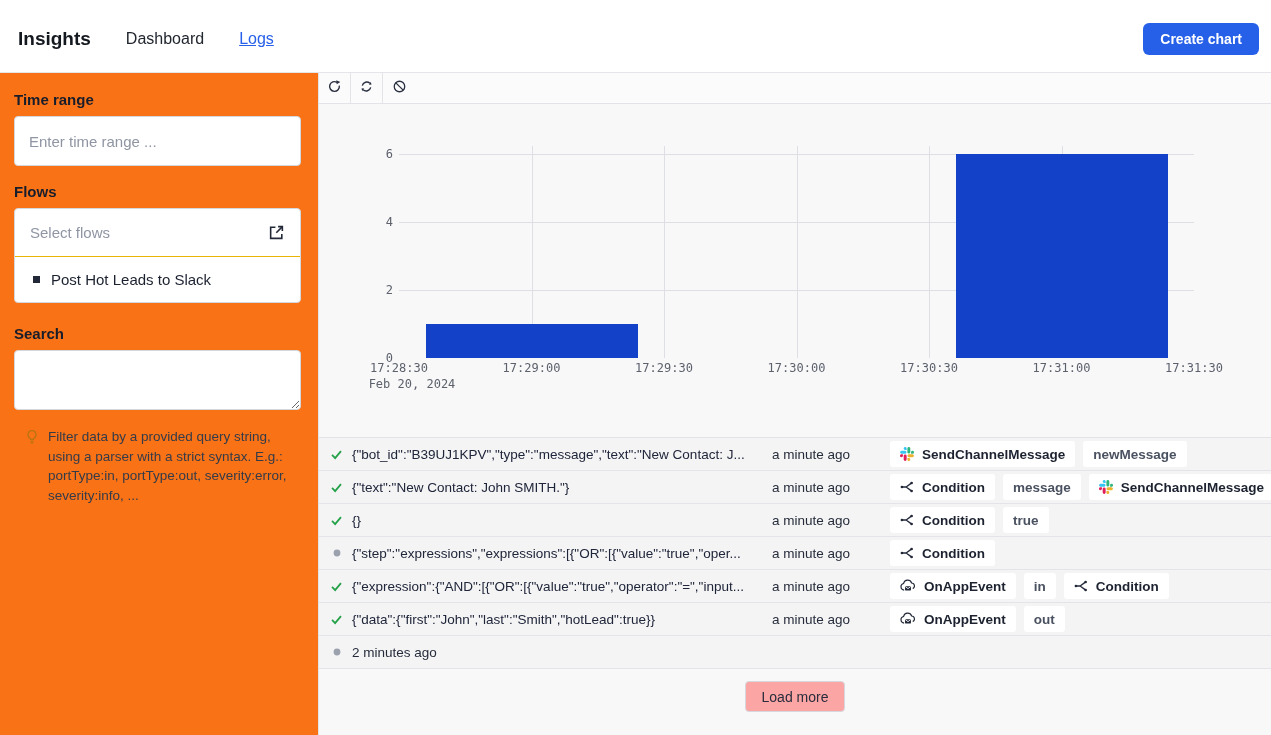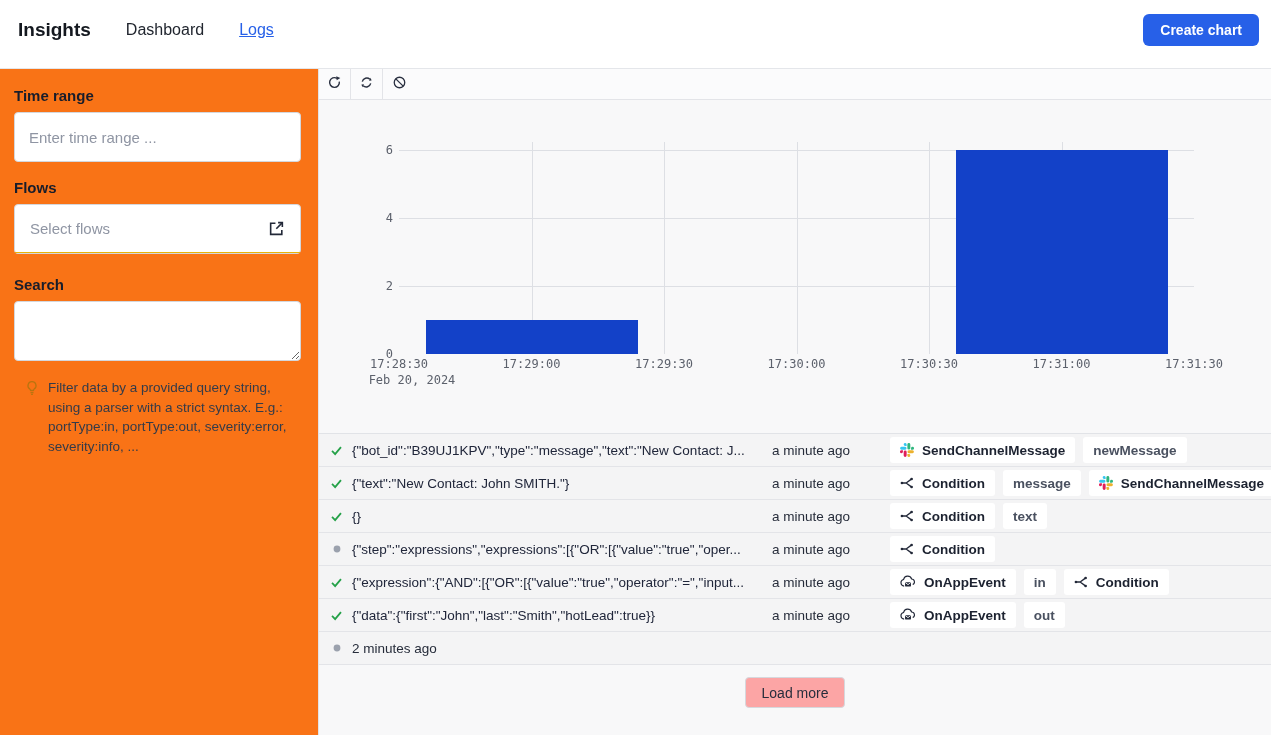--- a/index.html
+++ b/index.html
@@ -1,21 +1,21 @@
 <!DOCTYPE html>
 <html><head>
 <meta charset="utf-8">
 <style>
   * { box-sizing: border-box; }
   html,body { margin:0; padding:0; width:1271px; height:735px; overflow:hidden;
     font-family:"Liberation Sans", sans-serif; color:#1c2130; background:#fff; }
 
   
-  .header { height:69px; display:flex; align-items:center; background:#fff;
-    border-bottom:1px solid #e4e6ea; padding:0 12px 8px 18px; }
+  .header { height:60px; display:flex; align-items:center; background:#fff;
+    border-bottom:1px solid #e4e6ea; padding:0 12px 8px 18px;margin-top:13px; }
   .app-title { font-size:19px; font-weight:bold; color:#14181f; }
   .tab { font-size:16px; margin-left:35px; color:#21262f; text-decoration:none; cursor:pointer; }
   .tab.active { color:#2760e8; text-decoration:underline; }
   .create-btn { margin-left:auto; background:#2760e8; color:#fff; border:none; cursor:pointer;
     border-radius:6px; height:32px; padding:0 17px; font-size:14px; font-weight:bold;
     font-family:"Liberation Sans", sans-serif; }
 
   
   .layout { display:flex; height:667px; }
   .sidebar { width:319px; background:#f97316; border-right:1px solid #e1e3e7; padding:18px 16px 0 14px; flex:none; }
@@ -96,20 +96,24 @@
     <div class="flows-box">
       <div class="flows-select">
         <span class="flows-placeholder">Select flows</span>
         <span class="flows-open">
             <svg width="17" height="17" viewBox="0 0 16 16" fill="none" stroke="#222838" stroke-width="1.5">
               <path d="M13 9.5v4H2.5V3H7"></path>
               <path d="M9.5 2.5h4v4"></path>
               <path d="M13.3 2.7L7.8 8.2"></path>
             </svg>
           </span>
+      </div>
+      <div class="flow-item">
+        <span class="square"></span>
+        <span>Post Hot Leads to Slack</span>
       </div>
     </div>
 
     <div class="field-label mt22">Search</div>
     <textarea class="search-area" style=""></textarea>
 
     <div class="hint">
       <span class="hint-icon"><svg width="12" height="16" viewBox="0 0 16 20" fill="none" stroke="#b8740f" stroke-width="1.7">
             <path d="M8 1.5a5.3 5.3 0 0 1 3 9.7c-.7.5-1.1 1.2-1.1 2H6.1c0-.8-.4-1.5-1.1-2A5.3 5.3 0 0 1 8 1.5z"></path>
             <path d="M6 16h4M6.8 18.5h2.4"></path>
@@ -245,21 +249,21 @@
                 <svg width="14" height="14" viewBox="0 0 16 16" fill="none" stroke="#222838" stroke-width="1.5">
                   <path d="M2.2 8h5M7 8l6-4.4M7 8l6 4.4"></path>
                   <circle cx="2.2" cy="8" r="1.5" fill="#222838" stroke="none"></circle>
                   <circle cx="13.3" cy="3.4" r="1.5" fill="#222838" stroke="none"></circle>
                   <circle cx="13.3" cy="12.6" r="1.5" fill="#222838" stroke="none"></circle>
                 </svg>
               </span>
               <span>Condition</span>
             </span>
             <span class="chip badge">
-              <span>text</span>
+              <span>true</span>
             </span>
           </span>
         </div>
         <div class="log-row">
           <span class="row-status">
             <svg width="10" height="10" viewBox="0 0 10 10">
               <circle cx="5" cy="5" r="3.4" fill="#9ba1ad"></circle>
             </svg>
           </span>
           <span class="row-msg">{"step":"expressions","expressions":[{"OR":[{"value":"true","oper...</span>

